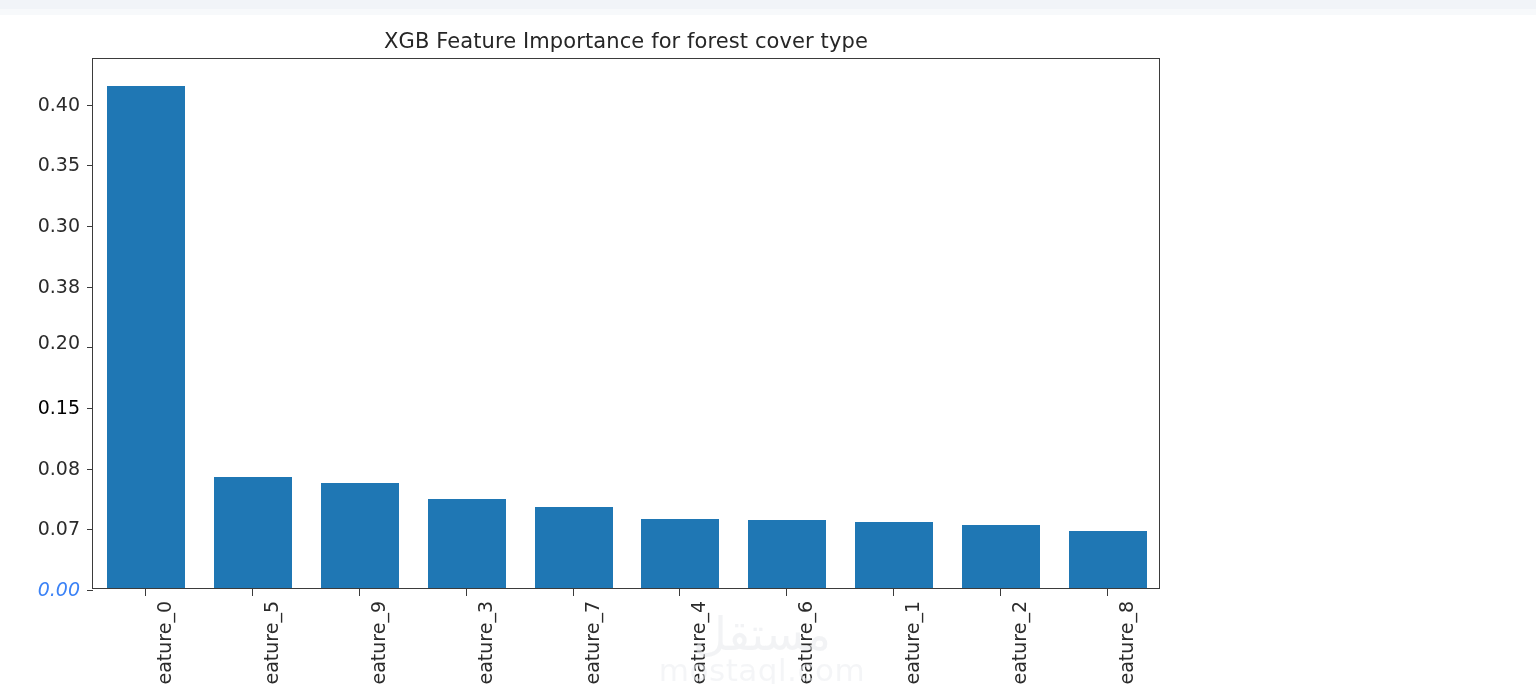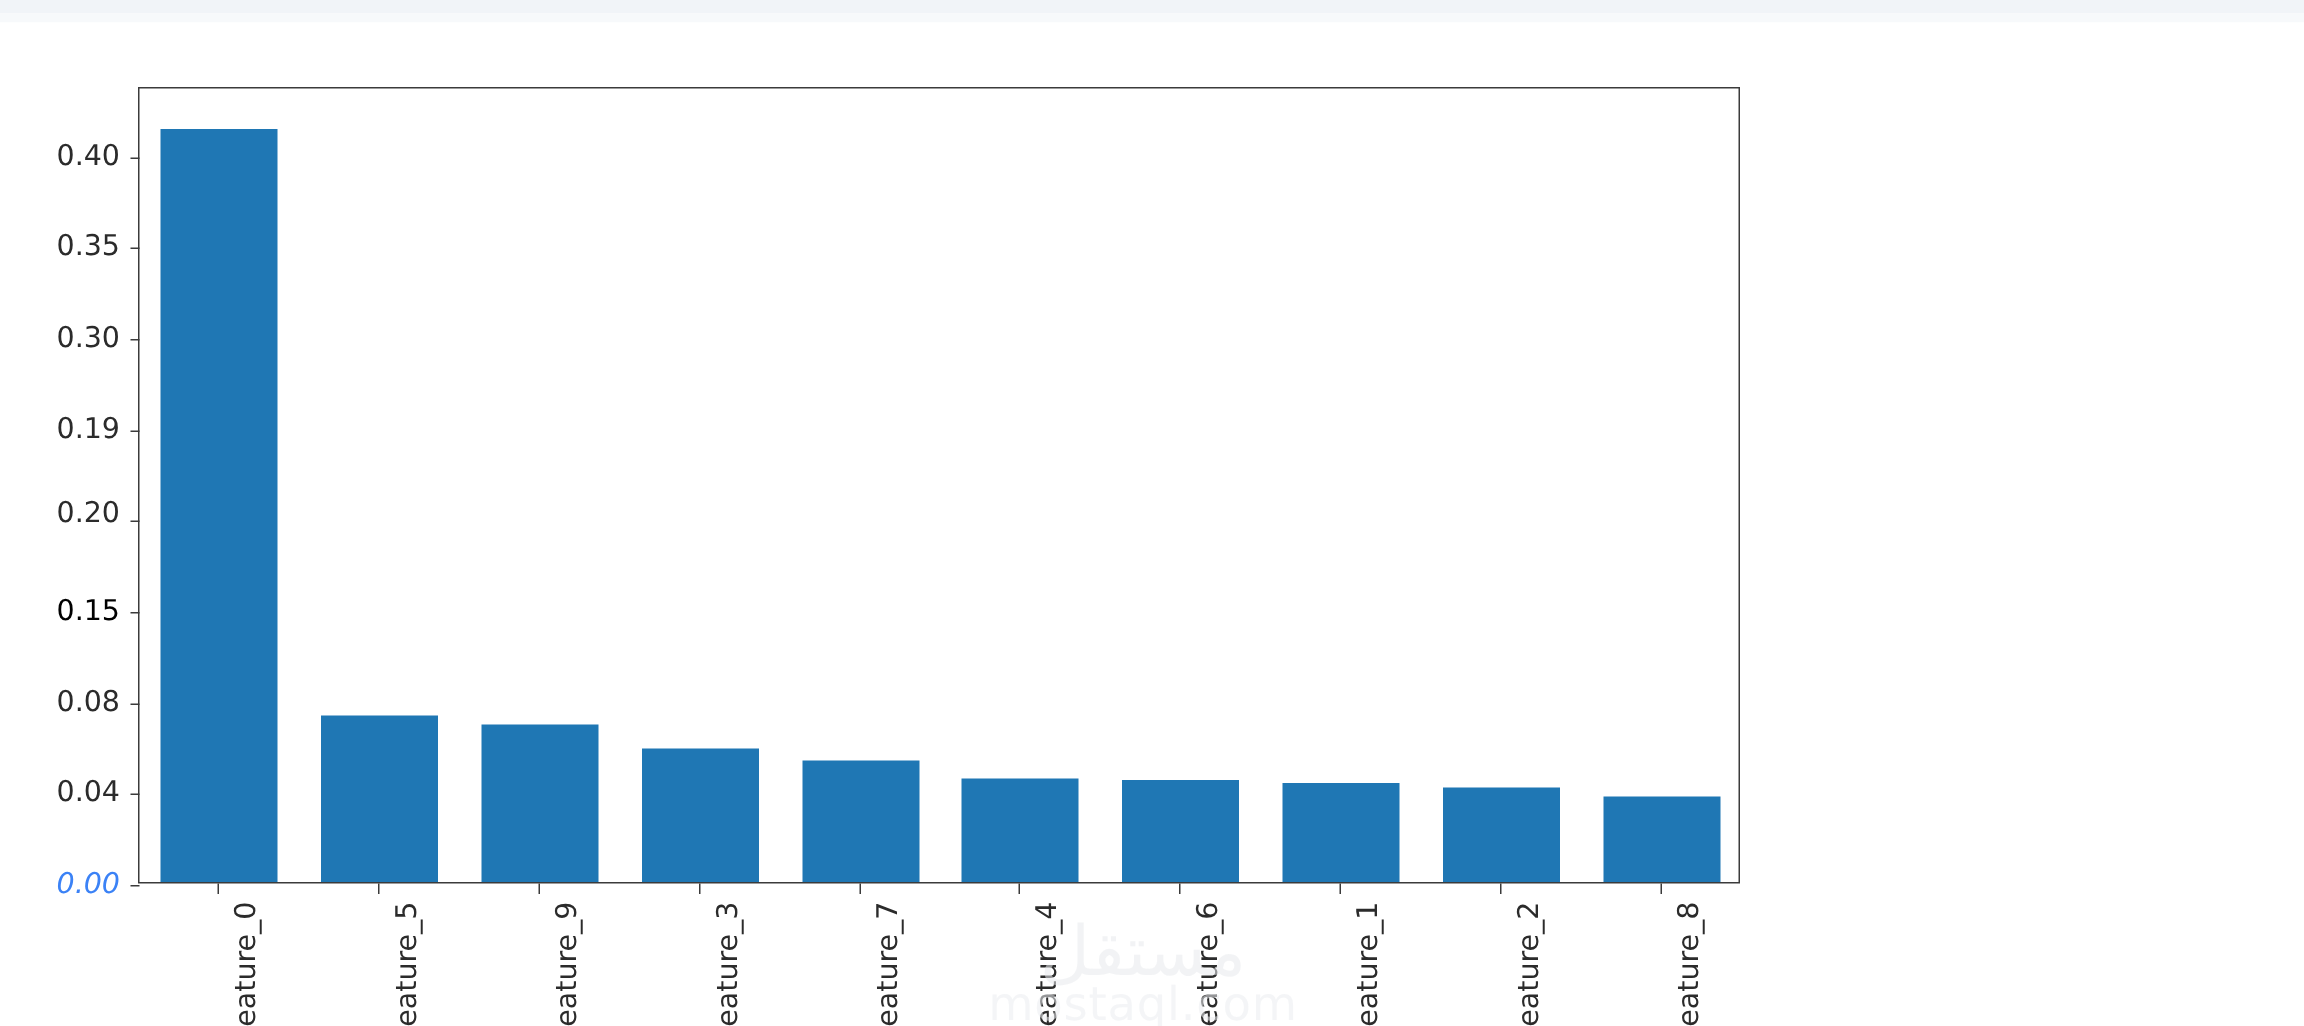--- a/index.html
+++ b/index.html
@@ -173,28 +173,29 @@
   }
 </style>
 </head>
 <body>
 
 <div id="top-strip"></div>
 <div id="top-strip-2"></div>
 
 <div id="figure">
 
+  <div id="chart-title">XGB Feature Importance for forest cover type</div>
 
   <div id="ytick-labels">
       <div class="ytick-label" style="top: 531px; color: #3b82f6; font-style: italic;">0.00</div>
-      <div class="ytick-label" style="top: 470.314px; color: rgb(43, 43, 43);">0.04</div>
+      <div class="ytick-label" style="top: 470.314px; color: rgb(43, 43, 43);">0.07</div>
       <div class="ytick-label" style="top: 409.629px; color: rgb(43, 43, 43);">0.08</div>
       <div class="ytick-label" style="top: 348.943px; color: #000000;">0.15</div>
       <div class="ytick-label" style="top: 272px; color: rgb(43, 43, 43); margin-top: 12px;">0.20</div>
-      <div class="ytick-label" style="top: 227.571px; color: rgb(43, 43, 43);">0.19</div>
+      <div class="ytick-label" style="top: 227.571px; color: rgb(43, 43, 43);">0.38</div>
       <div class="ytick-label" style="top: 166.886px; color: rgb(43, 43, 43); margin-left: 40px;">0.30</div>
       <div class="ytick-label" style="top: 106.2px; color: rgb(43, 43, 43);">0.35</div>
       <div class="ytick-label" style="top: 45.5143px; color: rgb(43, 43, 43);">0.40</div>
     </div>
 
   <div id="plot-area">
     <div id="bars-layer">
         <div class="bar" style="left: 14.4px; width: 78px; height: 502.478px; background: rgb(31, 119, 180);"></div>
         <div class="bar" style="left: 121.2px; width: 78px; height: 111.055px; background: rgb(31, 119, 180);"></div>
         <div class="bar" style="left: 228px; width: 78px; height: 105.108px; background: rgb(31, 119, 180);"></div>

